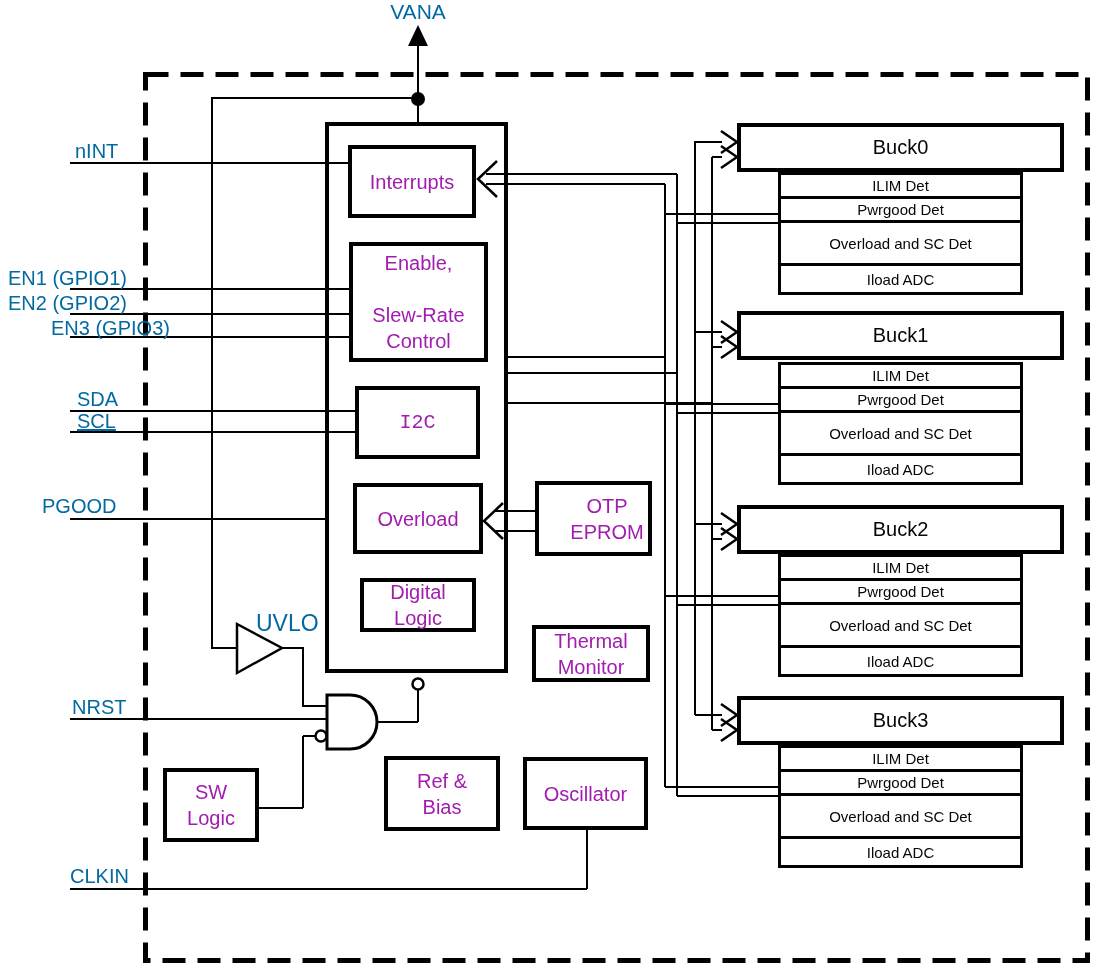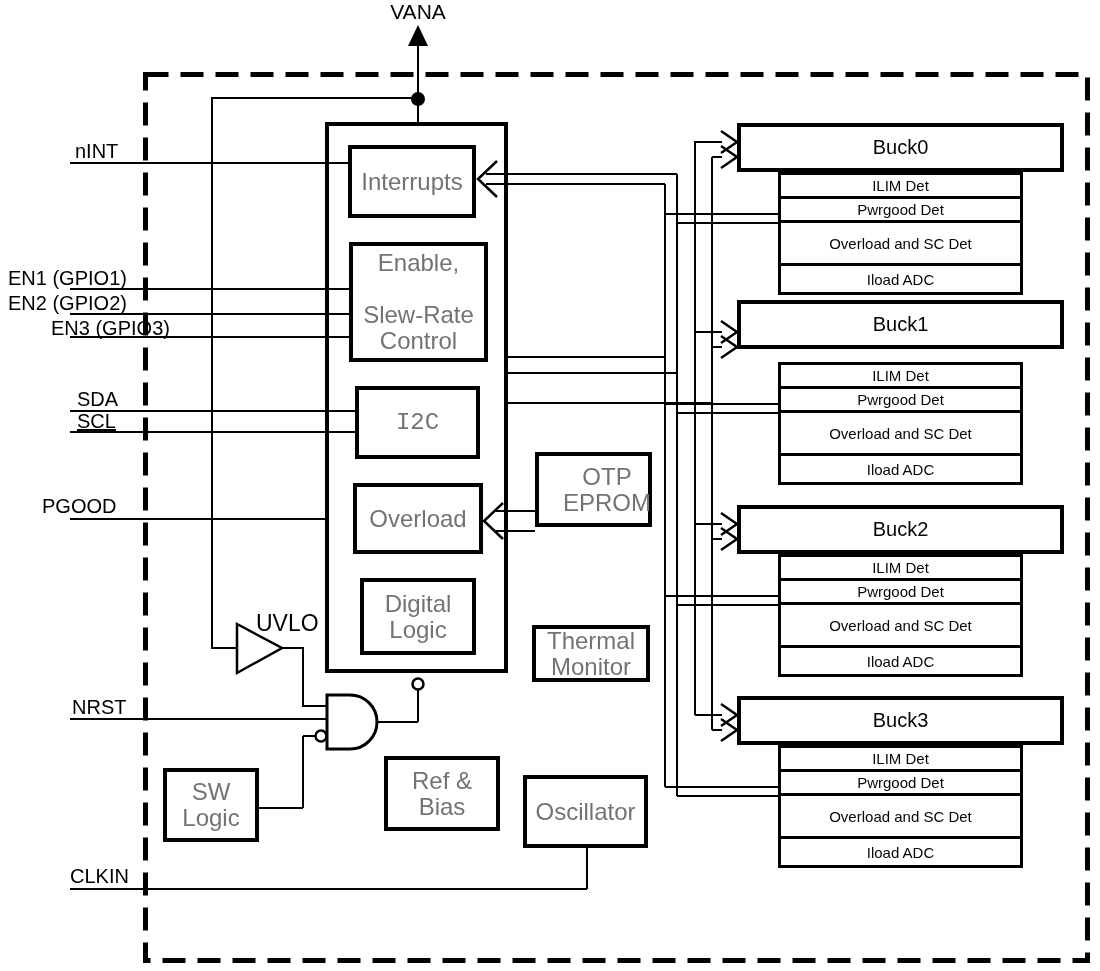--- a/index.html
+++ b/index.html
@@ -8,23 +8,23 @@
     font-family:"Liberation Sans","DejaVu Sans",sans-serif;
     color:#05060c;overflow:hidden;
   }
   #wiring{position:absolute;left:0;top:0;width:1100px;height:971px;}
   .box{
     position:absolute;box-sizing:border-box;background:#ffffff;
     border:4px solid #000;display:flex;align-items:center;justify-content:center;
     text-align:center;
   }
   .box.transparent{background:transparent;}
-  .box-label{white-space:pre-line;font-size:24px;line-height:26px;color:#737373;}
+  .box-label{white-space:pre-line;font-size:20px;line-height:26px;color:#a21caf;}
   .pin-label{
-    position:absolute;font-size:20px;line-height:20px;color:#000000;white-space:nowrap;
+    position:absolute;font-size:20px;line-height:20px;color:#0369a1;white-space:nowrap;
   }
   .buck-title{
     position:absolute;box-sizing:border-box;background:#ffffff;border:4px solid #000;
     display:flex;align-items:center;justify-content:center;font-size:20px;
   }
   .buck-row{
     position:absolute;box-sizing:border-box;background:#ffffff;border:3px solid #000;
     display:flex;align-items:center;justify-content:center;font-size:15px;white-space:nowrap;
   }
 </style>
@@ -161,59 +161,59 @@
   </div>
 
   <div class="box" style="left:355px;top:386px;width:125px;height:73px;font-family:Liberation Mono, monospace;">
     <span class="box-label">I2C</span>
   </div>
 
   <div class="box" style="left:353px;top:483px;width:130px;height:71px;">
     <span class="box-label">Overload</span>
   </div>
 
-  <div class="box" style="left:360px;top:578px;width:116px;height:77px;">
+  <div class="box" style="left:360px;top:578px;width:116px;height:54px;">
     <span class="box-label">Digital
 Logic</span>
   </div>
 
-  <div class="box" style="left:535px;top:452px;width:117px;height:75px;padding-left:27px;">
+  <div class="box" style="left:535px;top:481px;width:117px;height:75px;padding-left:27px;">
     <span class="box-label">OTP
 EPROM</span>
   </div>
 
   <div class="box" style="left:532px;top:625px;width:118px;height:57px;">
     <span class="box-label">Thermal
 Monitor</span>
   </div>
 
   <div class="box" style="left:384px;top:756px;width:116px;height:75px;">
     <span class="box-label">Ref &amp;
 Bias</span>
   </div>
 
-  <div class="box" style="left:523px;top:757px;width:125px;height:73px;margin-top:18px;">
+  <div class="box" style="left:523px;top:757px;width:125px;height:73px;">
     <span class="box-label">Oscillator</span>
   </div>
 
   <div class="box" style="left:163px;top:768px;width:96px;height:74px;">
     <span class="box-label">SW
 Logic</span>
   </div>
 
   <div>
     <div class="buck-title" style="left:737px;top:123px;width:327px;height:49px;">Buck0</div>
     <div class="buck-row" style="left:778px;top:172px;width:245px;height:27px;">ILIM Det</div>
     <div class="buck-row" style="left:778px;top:196px;width:245px;height:27px;">Pwrgood Det</div>
     <div class="buck-row" style="left:778px;top:220px;width:245px;height:46px;">Overload and SC Det</div>
     <div class="buck-row" style="left:778px;top:263px;width:245px;height:32px;">Iload ADC</div>
   </div>
 
   <div>
-    <div class="buck-title" style="left:737px;top:300px;width:327px;height:49px;">Buck1</div>
+    <div class="buck-title" style="left:737px;top:311px;width:327px;height:49px;">Buck1</div>
     <div class="buck-row" style="left:778px;top:362px;width:245px;height:27px;">ILIM Det</div>
     <div class="buck-row" style="left:778px;top:386px;width:245px;height:27px;">Pwrgood Det</div>
     <div class="buck-row" style="left:778px;top:410px;width:245px;height:46px;">Overload and SC Det</div>
     <div class="buck-row" style="left:778px;top:453px;width:245px;height:32px;">Iload ADC</div>
   </div>
 
   <div>
     <div class="buck-title" style="left:737px;top:505px;width:327px;height:49px;">Buck2</div>
     <div class="buck-row" style="left:778px;top:554px;width:245px;height:27px;">ILIM Det</div>
     <div class="buck-row" style="left:778px;top:578px;width:245px;height:27px;">Pwrgood Det</div>

